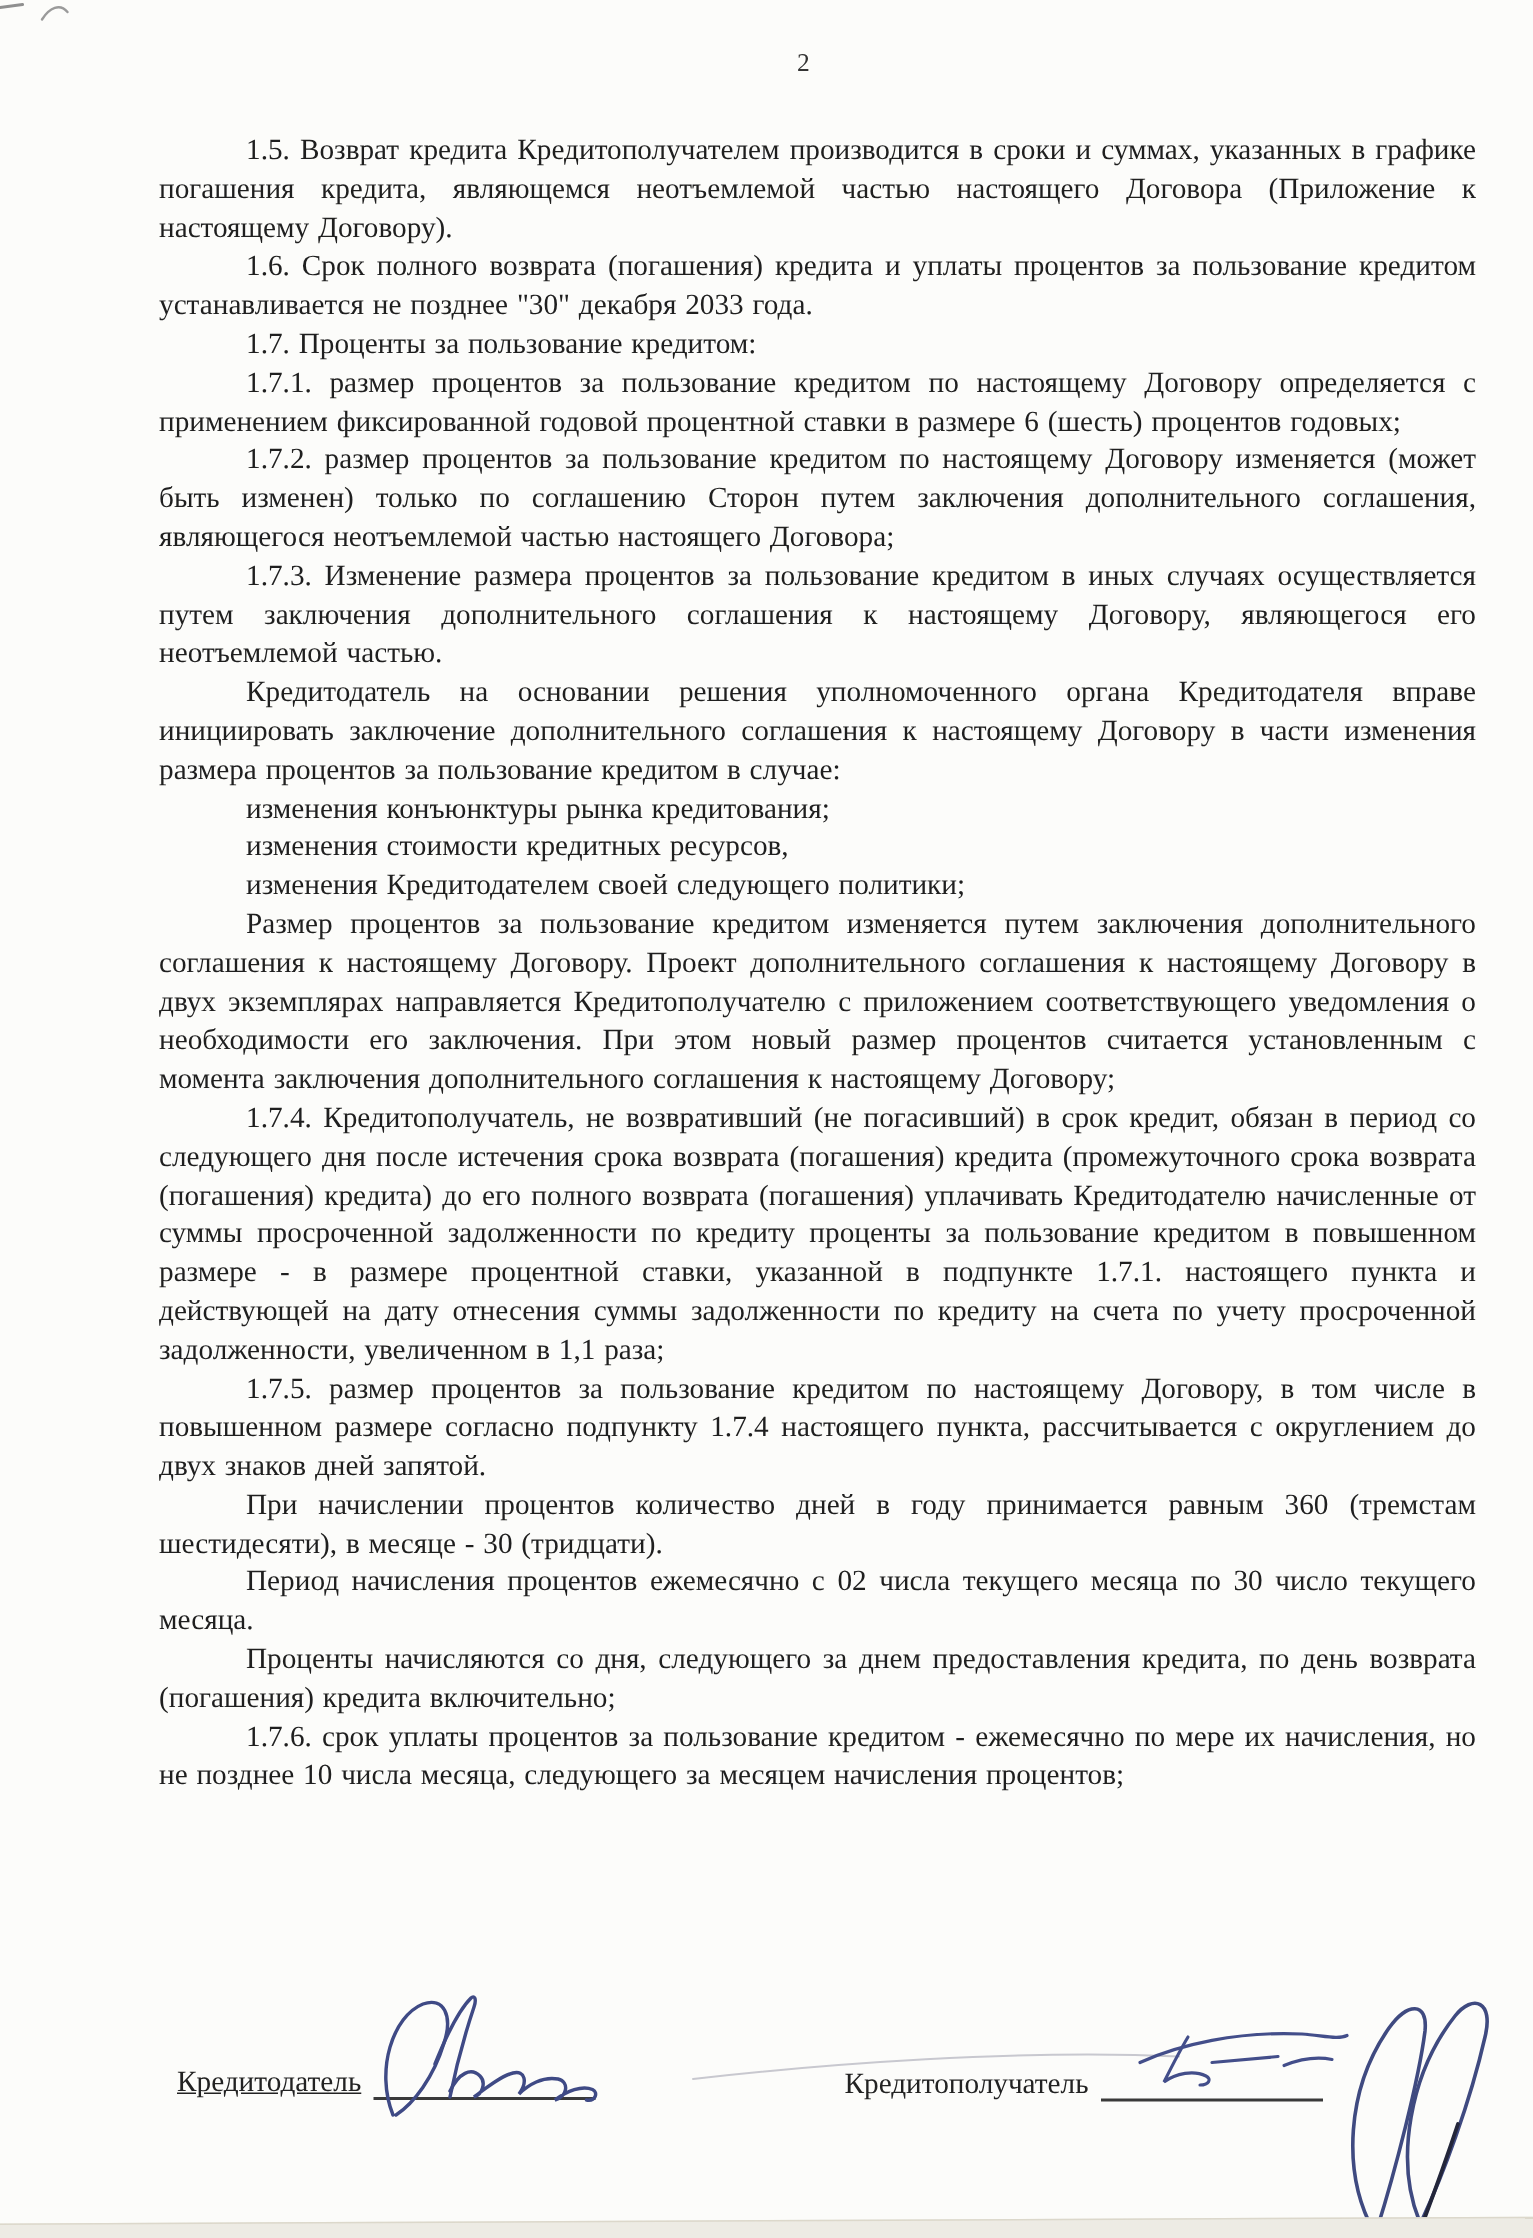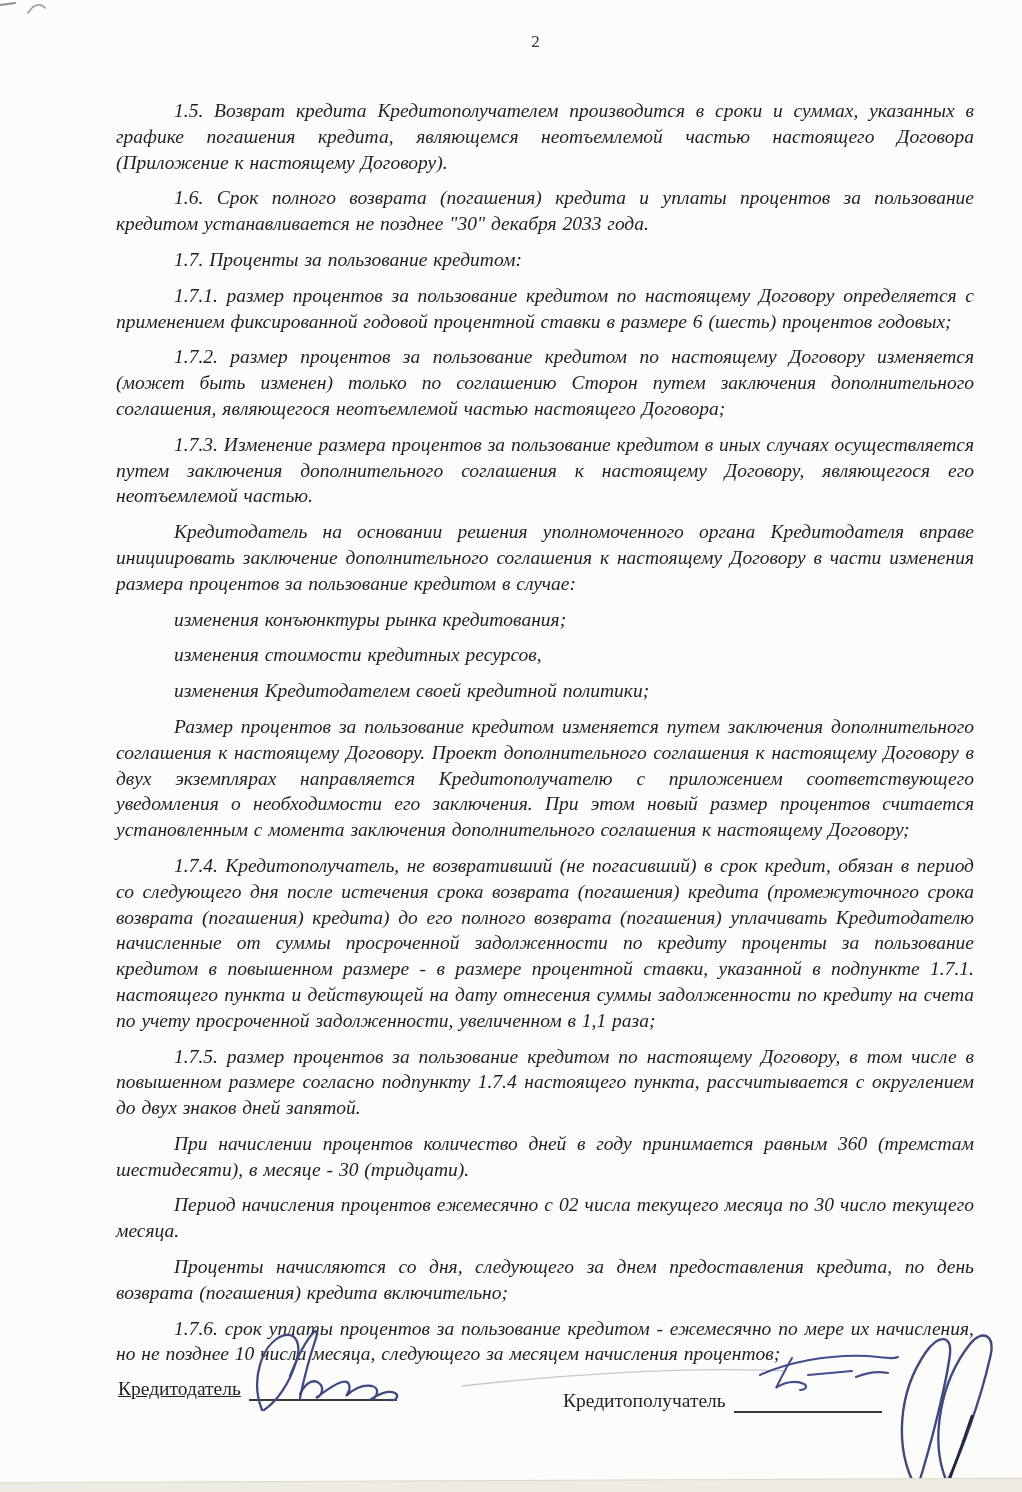--- a/index.html
+++ b/index.html
@@ -17,27 +17,27 @@
     text-align:center;font-size:17px;color:#333;
     letter-spacing:1px;
     padding-left:50px;box-sizing:border-box;
   }
   .content{
     position:absolute;top:88px;left:106px;width:878px;
     font-size:19.5px;line-height:25.8px;
     text-align:justify;
     word-spacing:1px;
   }
-  .content p{margin:10px;text-indent:58px;font-style:italic;}
+  .content p{margin:0;text-indent:58px;}
   .sig-row{
     position:absolute;top:1378px;left:0;width:1022px;
     font-size:19.5px;color:#222;
   }
   .sig-left{position:absolute;left:118px;top:0;text-decoration:underline;}
-  .sig-right{position:absolute;left:563px;top:12px;text-align:center;}
+  .sig-right{position:absolute;left:563px;top:1px;text-align:center;}
   .sig-line{
     display:inline-block;width:148px;height:1px;
     border-bottom:2px solid #3a3a3a;
     margin-left:8px;vertical-align:-6px;
   }
   .sig-svg{position:absolute;pointer-events:none;}
   .sig-creditor{left:246px;top:1330px;}
   .sig-borrower{left:756px;top:1348px;}
   .sig-hairline{left:460px;top:1362px;}
   .sig-large{left:888px;top:1330px;}
@@ -63,21 +63,21 @@
   <div class="content">
     <p>1.5. Возврат кредита Кредитополучателем производится в сроки и суммах, указанных в графике погашения кредита, являющемся неотъемлемой частью настоящего Договора (Приложение к настоящему Договору).</p>
     <p>1.6. Срок полного возврата (погашения) кредита и уплаты процентов за пользование кредитом устанавливается не позднее "30" декабря 2033 года.</p>
     <p>1.7. Проценты за пользование кредитом:</p>
     <p>1.7.1. размер процентов за пользование кредитом по настоящему Договору определяется с применением фиксированной годовой процентной ставки в размере 6 (шесть) процентов годовых;</p>
     <p>1.7.2. размер процентов за пользование кредитом по настоящему Договору изменяется (может быть изменен) только по соглашению Сторон путем заключения дополнительного соглашения, являющегося неотъемлемой частью настоящего Договора;</p>
     <p>1.7.3. Изменение размера процентов за пользование кредитом в иных случаях осуществляется путем заключения дополнительного соглашения к настоящему Договору, являющегося его неотъемлемой частью.</p>
     <p>Кредитодатель на основании решения уполномоченного органа Кредитодателя вправе инициировать заключение дополнительного соглашения к настоящему Договору в части изменения размера процентов за пользование кредитом в случае:</p>
     <p>изменения конъюнктуры рынка кредитования;</p>
     <p>изменения стоимости кредитных ресурсов,</p>
-    <p>изменения Кредитодателем своей кредитной политики;</p>
+    <p>изменения Кредитодателем своей следующего политики;</p>
     <p>Размер процентов за пользование кредитом изменяется путем заключения дополнительного соглашения к настоящему Договору. Проект дополнительного соглашения к настоящему Договору в двух экземплярах направляется Кредитополучателю с приложением соответствующего уведомления о необходимости его заключения. При этом новый размер процентов считается установленным с момента заключения дополнительного соглашения к настоящему Договору;</p>
     <p>1.7.4. Кредитополучатель, не возвративший (не погасивший) в срок кредит, обязан в период со следующего дня после истечения срока возврата (погашения) кредита (промежуточного срока возврата (погашения) кредита) до его полного возврата (погашения) уплачивать Кредитодателю начисленные от суммы просроченной задолженности по кредиту проценты за пользование кредитом в повышенном размере - в размере процентной ставки, указанной в подпункте 1.7.1. настоящего пункта и действующей на дату отнесения суммы задолженности по кредиту на счета по учету просроченной задолженности, увеличенном в 1,1 раза;</p>
     <p>1.7.5. размер процентов за пользование кредитом по настоящему Договору, в том числе в повышенном размере согласно подпункту 1.7.4 настоящего пункта, рассчитывается с округлением до двух знаков дней запятой.</p>
     <p>При начислении процентов количество дней в году принимается равным 360 (тремстам шестидесяти), в месяце - 30 (тридцати).</p>
     <p>Период начисления процентов ежемесячно с 02 числа текущего месяца по 30 число текущего месяца.</p>
     <p>Проценты начисляются со дня, следующего за днем предоставления кредита, по день возврата (погашения) кредита включительно;</p>
     <p>1.7.6. срок уплаты процентов за пользование кредитом - ежемесячно по мере их начисления, но не позднее 10 числа месяца, следующего за месяцем начисления процентов;</p>
   </div>
 
   <div class="sig-row">

